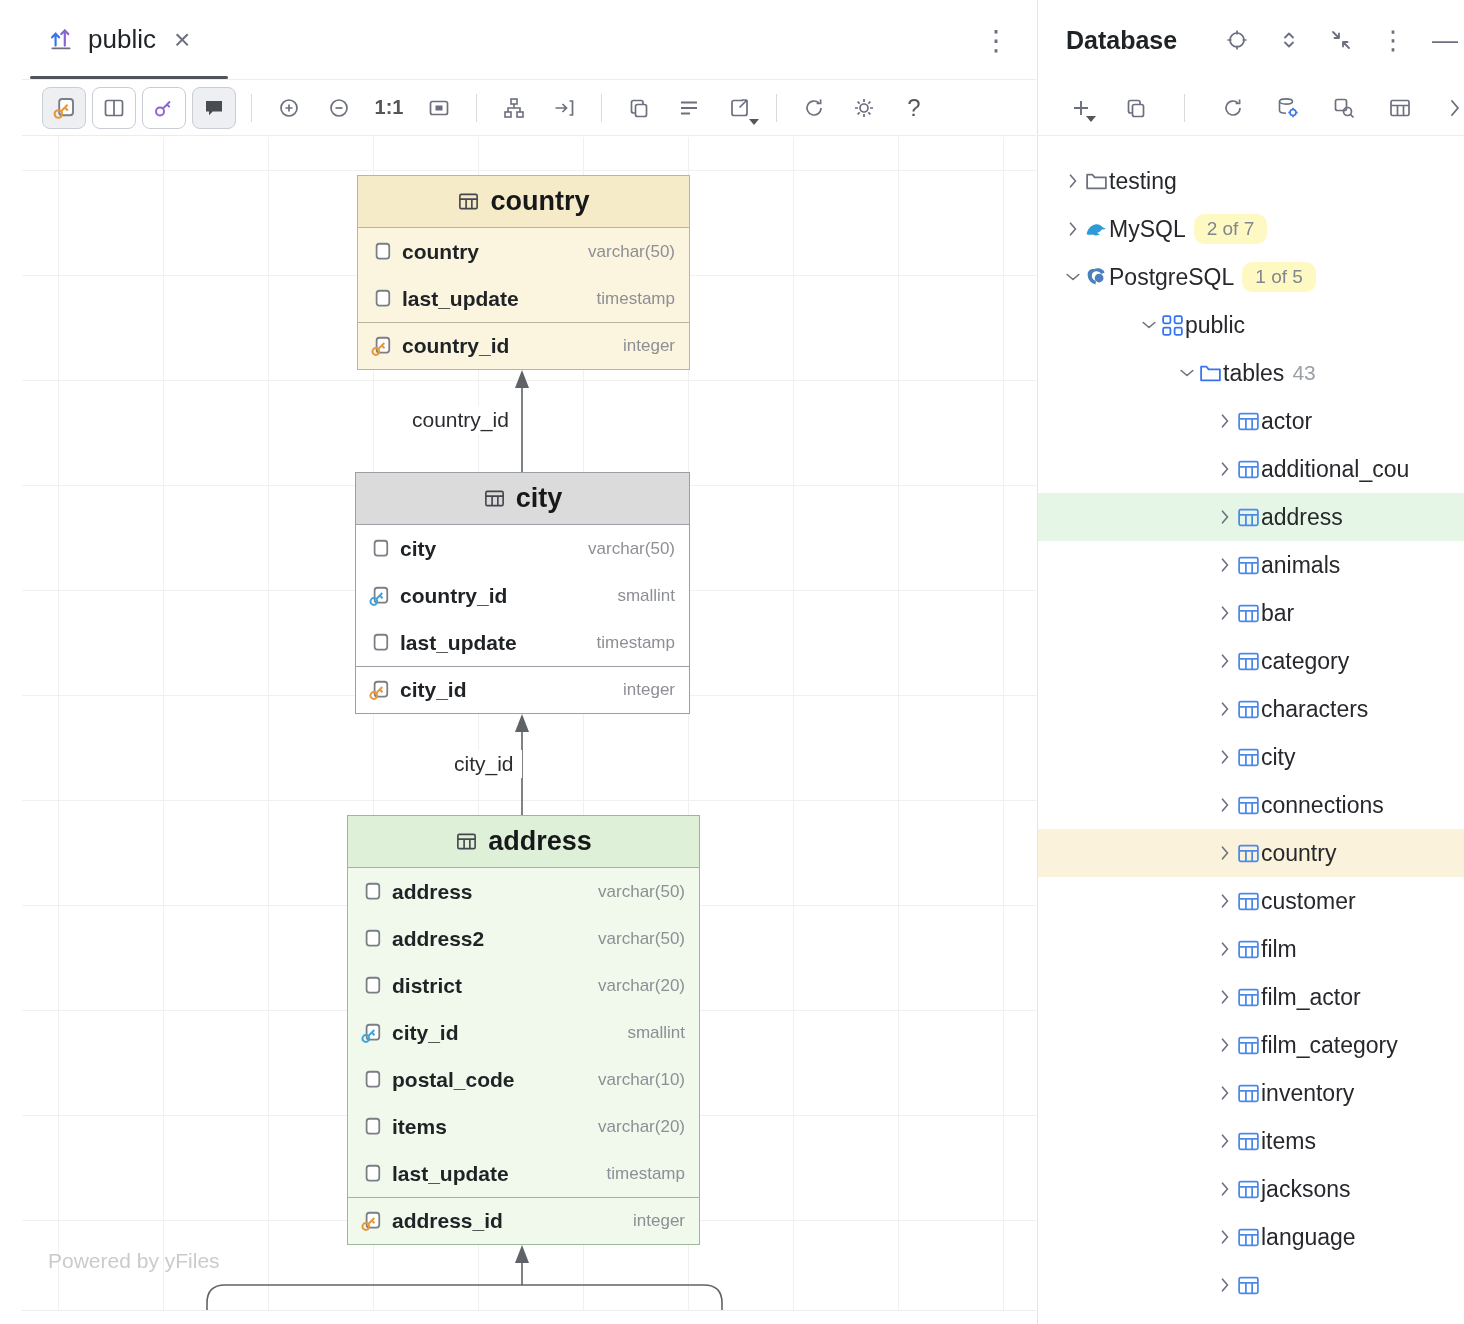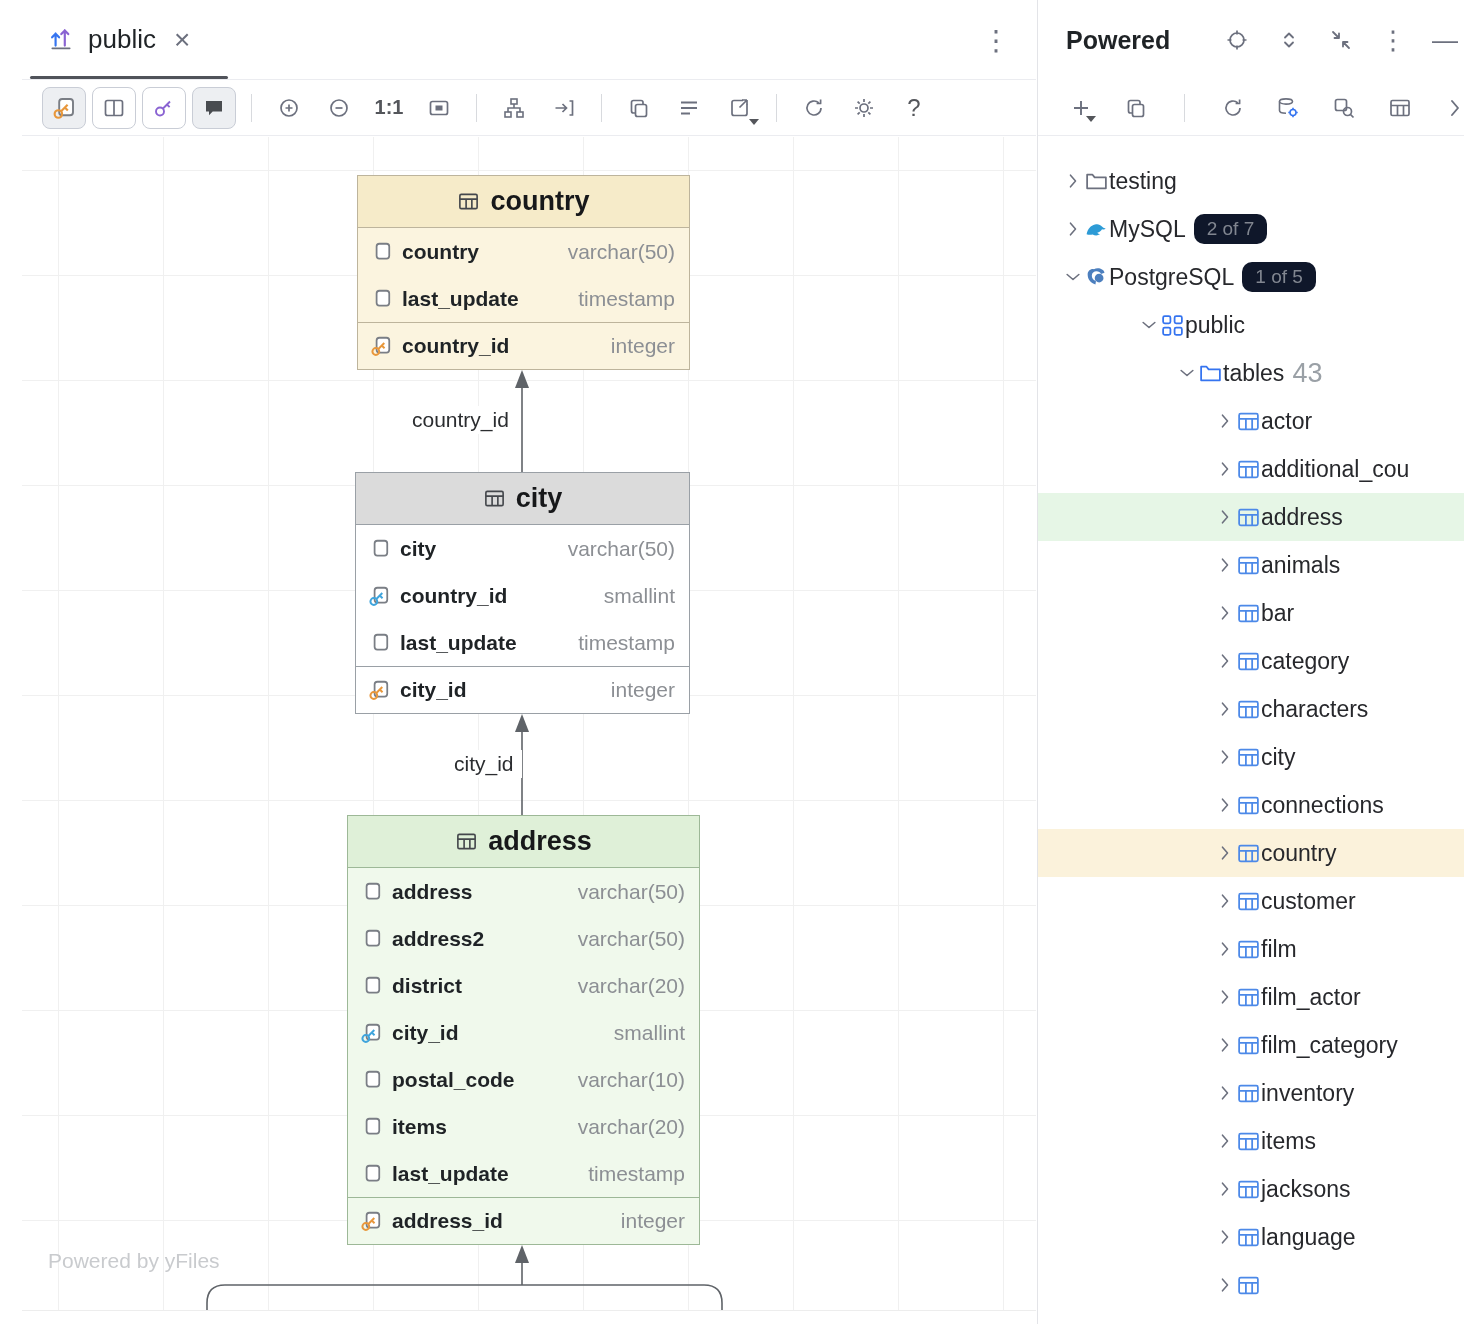--- a/index.html
+++ b/index.html
@@ -35,21 +35,21 @@
   .watermark { position:absolute; left:26px; top:1112px; font-size:21px; color:#c9cbce; z-index:4; }
   .hscroll { position:absolute; left:0; bottom:0; width:100%; height:14px; background:#fff; border-top:1px solid #ededed; z-index:6; }
 
   .node { position:absolute; border:1px solid; z-index:3; }
   .node-header { height:52px; display:flex; align-items:center; justify-content:center; gap:10px; border-bottom:1px solid; font-size:27px; font-weight:bold; color:#17181a; }
   .node-header svg { width:23px; height:23px; }
   .node-row { height:47px; display:flex; align-items:center; padding:0 14px 0 12px; gap:10px; }
   .node-row.sep { border-top:1px solid; }
   .colic { width:22px; height:22px; flex:0 0 22px; }
   .cn { font-weight:bold; font-size:21px; color:#1f2326; }
-  .ct { margin-left:auto; font-size:21px; color:#8c8f94; }
+  .ct { margin-left:auto; font-size:17px; color:#8c8f94; }
 
   .theme-cream { background:#fbf4df; border-color:#bdb49c; }
   .theme-cream .node-header { background:#f6ebc9; border-color:#bdb49c; }
   .theme-cream .node-row.sep { border-color:#bdb49c; }
   .theme-gray { background:#ffffff; border-color:#9aa0a6; }
   .theme-gray .node-header { background:#dbdbdb; border-color:#9aa0a6; }
   .theme-gray .node-row.sep { border-color:#9aa0a6; }
   .theme-green { background:#f0f9ec; border-color:#9db897; }
   .theme-green .node-header { background:#dff0d8; border-color:#9db897; }
   .theme-green .node-row.sep { border-color:#9db897; }
@@ -73,22 +73,22 @@
   .lvl0 { padding-left:24px; } .lvl1 { padding-left:62px; } .lvl2 { padding-left:100px; }
   .lvl3 { padding-left:138px; } .lvl4 { padding-left:176px; }
   .hl-green { background:#e6f6e6; }
   .hl-yellow { background:#fbf2db; }
   .chev { width:22px; height:22px; flex:0 0 22px; display:flex; align-items:center; justify-content:center; }
   .chev svg { width:20px; height:20px; stroke:#6c707e; }
   .chev.exp svg { transform:rotate(90deg); }
   .ticon { width:25px; height:25px; flex:0 0 25px; }
   .ticon svg { width:25px; height:25px; }
   .tlabel { font-size:23px; color:#27282c; white-space:nowrap; }
-  .badge { font-size:19px; color:#818690; background:#0f172a; border-radius:10px; padding:4px 13px; margin-left:8px; white-space:nowrap; }
-  .tcount { font-size:27px; color:#9aa0a6; margin-left:8px; }
+  .badge { font-size:19px; color:#818690; background:#fef9c3; border-radius:10px; padding:4px 13px; margin-left:8px; white-space:nowrap; }
+  .tcount { font-size:21px; color:#9aa0a6; margin-left:8px; }
 </style>
 </head>
 <body>
 
 <svg width="0" height="0" style="position:absolute">
   <defs>
     <symbol id="sym-field" viewBox="0 0 20 20">
       <rect x="6" y="2.5" width="11.5" height="13.5" rx="2.5" fill="#fff" stroke="#7a7e85" stroke-width="1.6"></rect>
     </symbol>
     <symbol id="sym-keyring" viewBox="0 0 20 20">
@@ -386,21 +386,21 @@
       </div>
 
       <div class="watermark">Powered by yFiles</div>
       <div class="hscroll"></div>
     </div>
   </div>
 
   <div class="right-pane">
 
     <div class="rp-header">
-      <div class="rp-title">Powered</div>
+      <div class="rp-title">Database</div>
       <div class="rp-hicons">
         <div class="hic">
           <svg viewBox="0 0 24 24" fill="none" stroke="#6c707e" stroke-width="1.7">
               <circle cx="12" cy="12" r="7"></circle>
               <path d="M12 2.5v4M12 17.5v4M2.5 12h4M17.5 12h4"></path>
             </svg>
         </div>
         <div class="hic">
           <svg viewBox="0 0 24 24" fill="none" stroke="#6c707e" stroke-width="1.8" stroke-linecap="round" stroke-linejoin="round">
               <path d="M8 9.5L12 5.5l4 4M8 14.5l4 4 4-4"></path>

